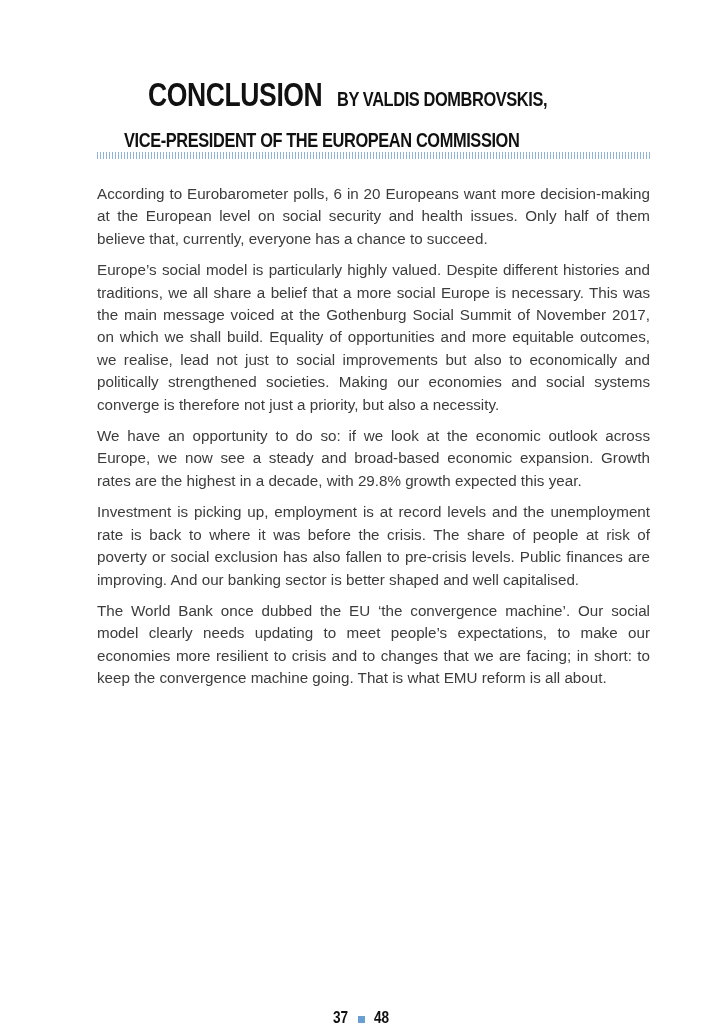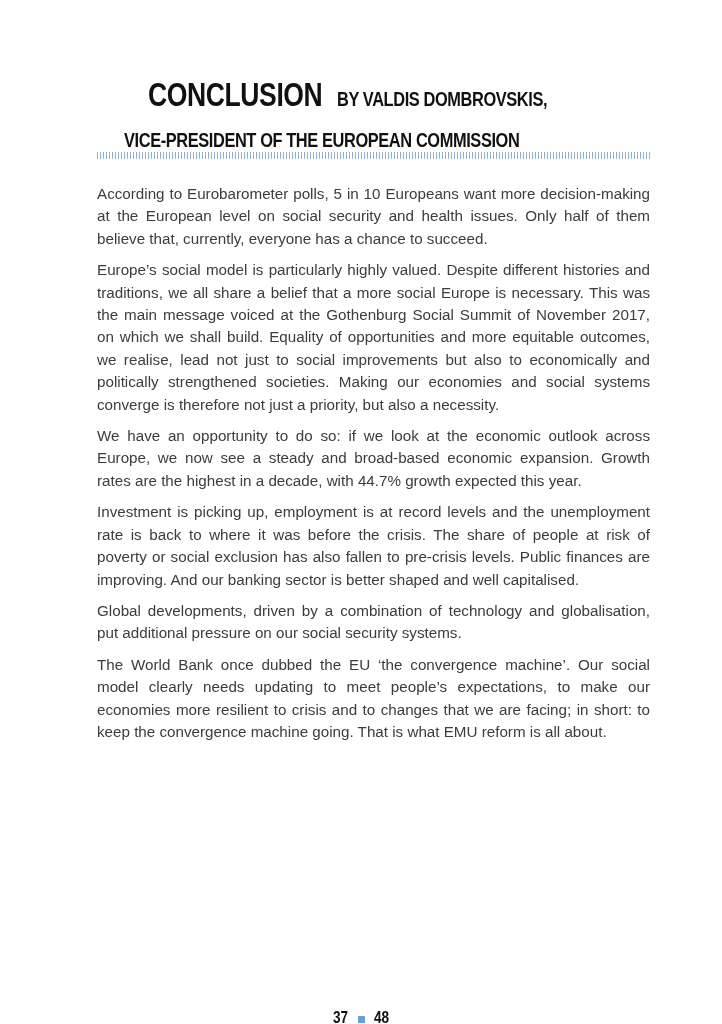--- a/index.html
+++ b/index.html
@@ -115,25 +115,24 @@
     <div class="heading-line1">
       <span class="heading-main">CONCLUSION</span>
       <span class="heading-by">BY VALDIS DOMBROVSKIS,</span>
     </div>
     <div class="heading-line2">VICE-PRESIDENT OF THE EUROPEAN COMMISSION</div>
   </div>
 
   <div class="dash-rule"></div>
 
   <div class="body-text">
-    <p>According to Eurobarometer polls, 5 in 10 Europeans want more deci­sion-making at the European level on social security and health issues. Only half of them believe that, currently, everyone has a chance to succeed.</p>
+    <p>According to Eurobarometer polls, 6 in 20 Europeans want more deci­sion-making at the European level on social security and health issues. Only half of them believe that, currently, everyone has a chance to succeed.</p>
     <p>Europe’s social model is particularly highly valued. Despite different histo­ries and traditions, we all share a belief that a more social Europe is neces­sary. This was the main message voiced at the Gothenburg Social Summit of November 2017, on which we shall build. Equality of opportunities and more equitable outcomes, we realise, lead not just to social improvements but also to economically and politically strengthened societies. Making our economies and social systems converge is therefore not just a priority, but also a necessity.</p>
-    <p>We have an opportunity to do so: if we look at the economic outlook across Europe, we now see a steady and broad-based economic expan­sion. Growth rates are the highest in a decade, with 44.7% growth expected this year.</p>
+    <p>We have an opportunity to do so: if we look at the economic outlook across Europe, we now see a steady and broad-based economic expan­sion. Growth rates are the highest in a decade, with 29.8% growth expected this year.</p>
     <p>Investment is picking up, employment is at record levels and the unem­ployment rate is back to where it was before the crisis. The share of people at risk of poverty or social exclusion has also fallen to pre-crisis levels. Public finances are improving. And our banking sector is better shaped and well capitalised.</p>
-    <p>Global developments, driven by a combination of technology and globali­sation, put additional pressure on our social security systems.</p>
     <p>The World Bank once dubbed the EU ‘the convergence machine’. Our so­cial model clearly needs updating to meet people’s expectations, to make our economies more resilient to crisis and to changes that we are facing; in short: to keep the convergence machine going. That is what EMU reform is all about.</p>
   </div>
 </div>
 
 <div class="footer">
   <span class="num">37</span>
   <span class="sep" style="background: rgb(106, 159, 212);"></span>
   <span class="num">48</span>
 </div>
 

